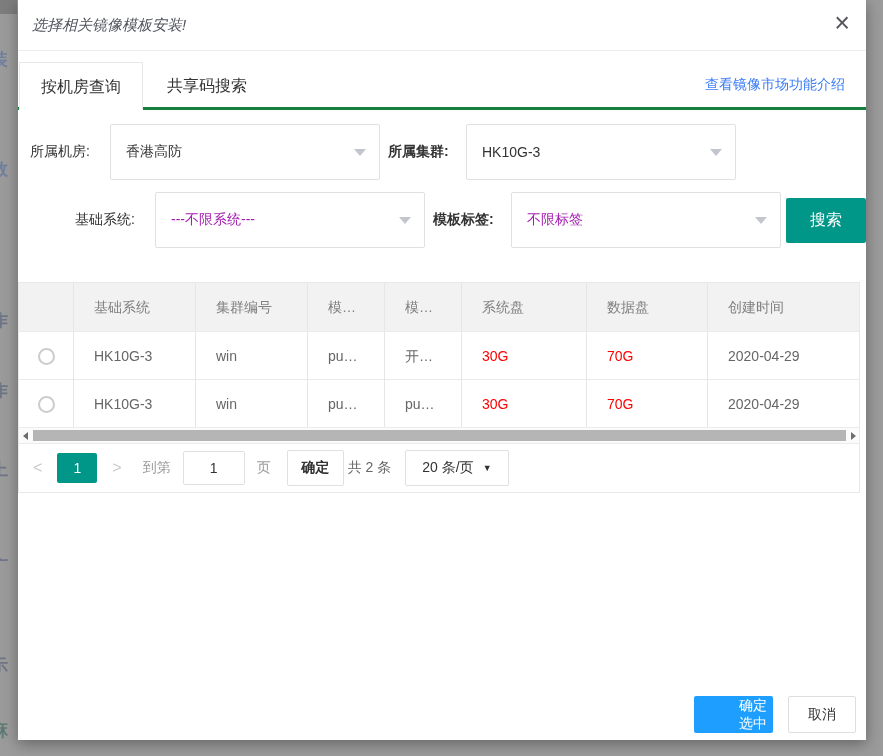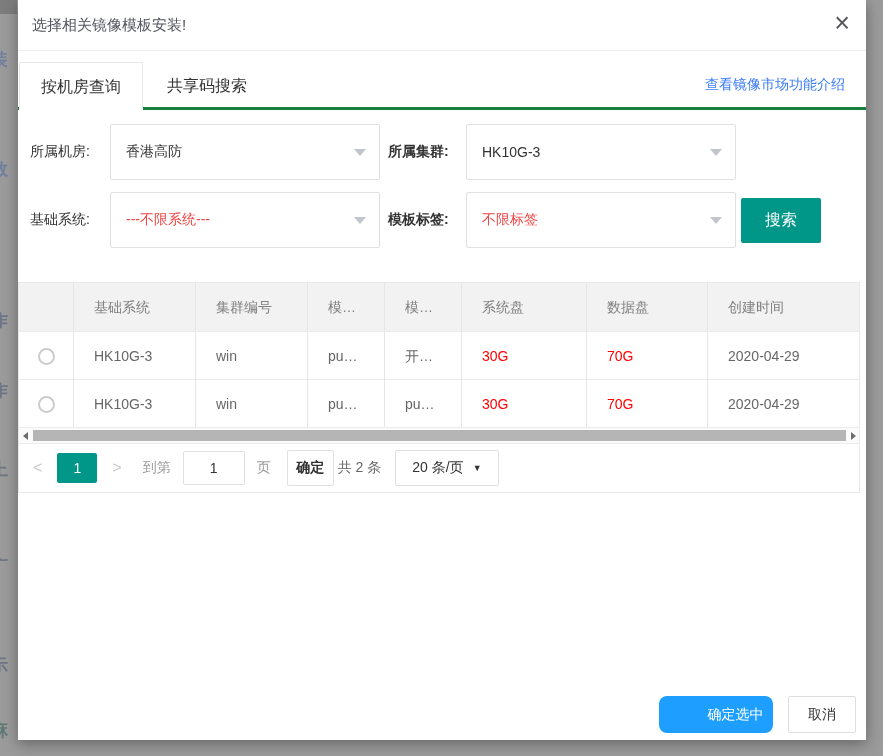--- a/index.html
+++ b/index.html
@@ -12,40 +12,40 @@
   .frag.blue { color:#6f7f9e; }
   .f1{top:48px;} .f2{top:158px;} .f3{top:309px;} .f4{top:379px;}
   .f5{top:458px;} .f6{top:554px;} .f7{top:654px;} .f8{top:719px; color:#5f7a74;}
 
   .dialog { position:absolute; left:18px; top:0; width:848px; height:740px; background:#fff;
             box-shadow:0 4px 14px rgba(0,0,0,.35); }
 
   
   .dlg-header { height:51px; border-bottom:1px solid #ededed; display:flex; align-items:center;
                 justify-content:space-between; padding:0 16px 0 14px; }
-  .dlg-title { font-size:15px; color:#51545c; }
+  .dlg-title { font-size:15px; color:#51545c;font-style:italic; }
   .close-x { font-size:27px; line-height:1; color:#57575f; cursor:pointer; margin-top:-3px; }
 
   
   .tabs { display:flex; height:48px; margin-top:11px; border-bottom:3px solid #15803d; padding-left:1px; position:relative; }
   .tab { height:48px; line-height:47px; font-size:16px; color:#333; text-align:center; cursor:pointer; }
   .tab.active { width:124px; background:#fff; border:1px solid #e8e8e8; border-bottom:1px solid #fff; margin-bottom:-1px; }
   .tab.plain { padding:0 24px; }
   .intro-link { position:absolute; right:21px; top:14px; font-size:14px; color:#3b7cf7; text-decoration:none; cursor:pointer; }
 
   
   .form { padding:20px 0 0 12px; }
   .frow { display:flex; align-items:center; height:44px; }
-  .frow + .frow { margin-top:24px; }
+  .frow + .frow { margin-top:24px;justify-content:flex-end; }
   .flabel { width:80px; font-size:14px; color:#333; flex:none; }
   .flabel.second { width:78px; margin-left:8px;font-weight:bold; }
   .fselect { width:270px; height:56px; border:1px solid #e0e0e0; border-radius:2px; background:#fff;
              display:flex; align-items:center; padding:0 30px 0 15px; position:relative; cursor:pointer; flex:none; }
   .fselect .val { font-size:14px; color:#333; white-space:nowrap; overflow:hidden; }
-  .fselect .val.placeholder { color:#ef4444; }
+  .fselect .val.placeholder { color:#a21caf; }
   .caret-down { position:absolute; right:13px; top:50%; margin-top:-3px; width:0; height:0;
                 border-left:6px solid transparent; border-right:6px solid transparent; border-top:7px solid #c2c6cc; }
   .btn-search { width:80px; height:45px; margin-left:5px; background:#009688; color:#fff; font-size:16px;
                 border:none; border-radius:2px; cursor:pointer; flex:none; }
 
   
   .table-wrap { width:842px; margin-top:40px; border:1px solid #e8e8e8; }
   .trow { display:grid; grid-template-columns:55px 122px 112px 77px 77px 125px 121px 1fr; align-items:center; height:48px; }
   .trow.head { background:#f2f2f2; }
   .trow.body { background:#fff; border-top:1px solid #ebebeb; }
@@ -69,31 +69,31 @@
   .pager { display:flex; align-items:center; height:49px; padding-left:14px; background:#fff; border-top:1px solid #ebebeb; }
   .pg-arrow { font-size:16px; color:#c8c8c8; cursor:pointer; }
   .pg-cur { width:40px; height:30px; margin-left:15px; background:#009688; color:#fff; font-size:14px;
             border-radius:2px; display:flex; align-items:center; justify-content:center; }
   .pg-next { margin-left:15px; }
   .pg-grey { font-size:14px; color:#9a9a9a; }
   .pg-goto-label { margin-left:21px; }
   .goto-input { width:62px; height:34px; margin-left:12px; border:1px solid #e0e0e0; border-radius:2px;
                 text-align:center; font-size:14px; color:#333; outline:none; }
   .pg-page-label { margin-left:12px; }
-  .btn-goto { width:47px; height:36px; margin-left:16px; background:#fff; border:1px solid #e0e0e0;
+  .btn-goto { width:57px; height:36px; margin-left:16px; background:#fff; border:1px solid #e0e0e0;
               border-radius:2px; font-size:14px; font-weight:700; color:#333; cursor:pointer; }
   .pg-total { margin-left:4px; font-size:14px; color:#666; }
   .page-size { height:36px; margin-left:14px; border:1px solid #e0e0e0; border-radius:2px; background:#fff;
                display:flex; align-items:center; padding:0 16px; font-size:14px; color:#333; cursor:pointer; }
   .page-size .sel-caret { font-size:9px; margin-left:9px; color:#333; }
 
   
   .footer { position:absolute; right:10px; bottom:7px; display:flex; gap:15px; }
-  .btn-primary { width:114px; height:37px; background:#1e9fff; color:#fff; font-size:14px; border:none;
-                 border-radius:8px; cursor:pointer;padding-left:39px; }
+  .btn-primary { width:79px; height:37px; background:#1e9fff; color:#fff; font-size:14px; border:none;
+                 border-radius:2px; cursor:pointer;padding-left:39px; }
   .btn-default { width:68px; height:37px; background:#fff; color:#333; font-size:14px;
                  border:1px solid #dedede; border-radius:2px; cursor:pointer; }
 </style>
 </head>
 <body>
 
 <div class="corner"></div>
 <span class="frag blue f1">装</span>
 <span class="frag blue f2">数</span>
 <span class="frag f3">作</span>

